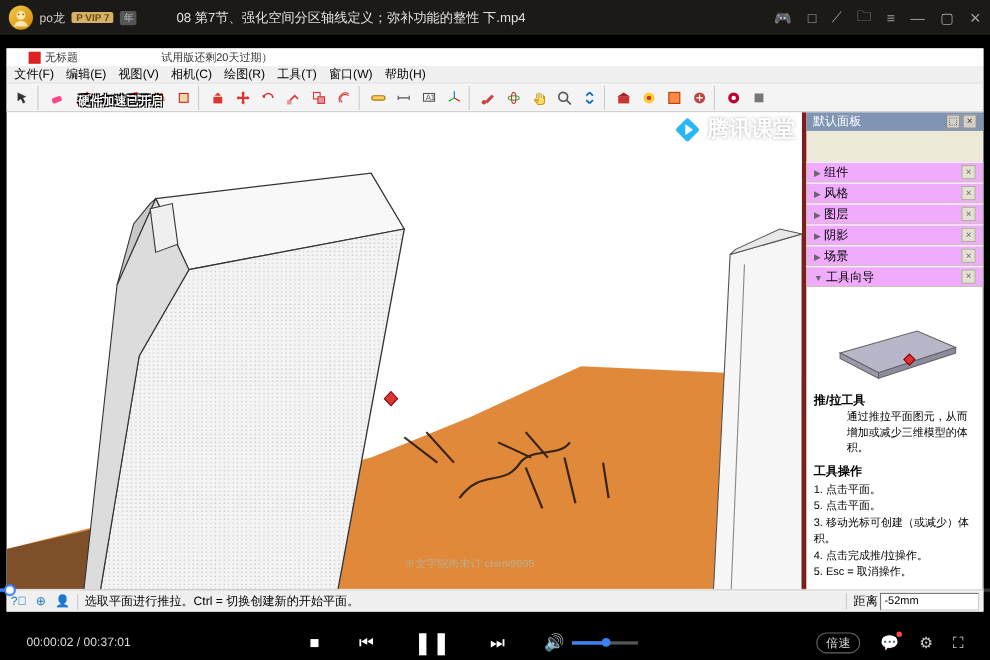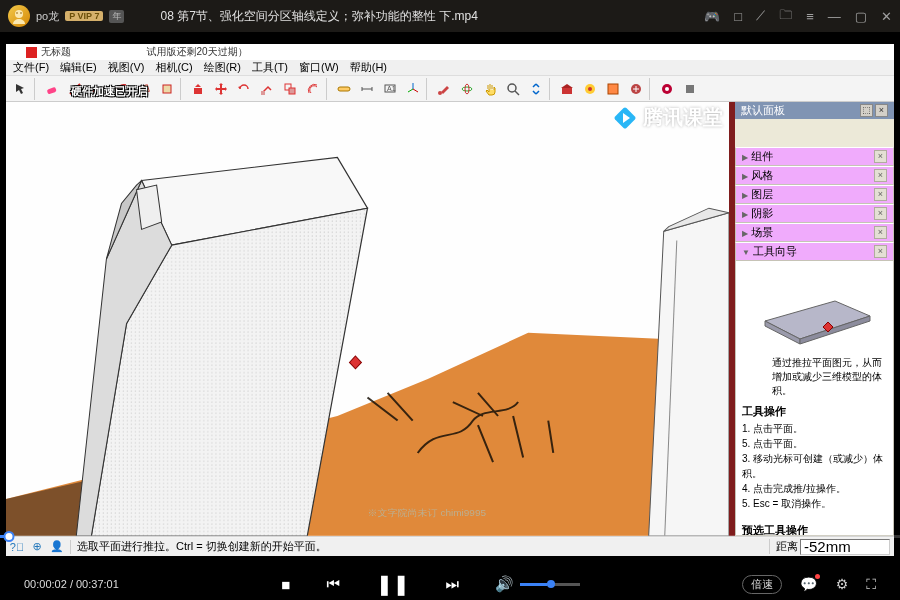--- a/index.html
+++ b/index.html
@@ -32,38 +32,38 @@
 .tsep { width: 5px; height: 22px; border-left:1px solid #ccc; margin:0 1px;}
 
 .su-body { flex:1; display:flex; overflow:hidden; position:relative;}
 .viewport { flex:1; position:relative; overflow:hidden;}
 .vp-svg { position:absolute; inset:0; width:100%; height:100%; }
 .watermark-logo { position:absolute; right:6px; top:2px; display:flex; align-items:center; gap:4px; font-size:20px; color:#fff; font-weight:bold; text-shadow:0 0 3px rgba(0,0,0,.3);}
 .wm-icon { width:24px; height:24px; position:relative;}
 .wm-icon::before{content:"";position:absolute;width:16px;height:16px;background:#29b6f6;transform:rotate(45deg);left:2px;top:4px;border-radius:2px;}
 .wm-icon::after{content:"";position:absolute;width:0;height:0;border-left:7px solid #fff;border-top:5px solid transparent;border-bottom:5px solid transparent;left:8px;top:7px;}
 
-.side-panel { width: 165px; background: #ece9d8; border-left: 6px solid #7f1d1d; display:flex; flex-direction:column; font-size:11px;}
+.side-panel { width: 165px; background: #ece9d8; border-left: 4px solid #7f1d1d; display:flex; flex-direction:column; font-size:11px;}
 .panel-hdr-top { background:#8094b3; color:#fff; padding: 1px 6px; font-size:11px; display:flex; align-items:center; justify-content:space-between;}
 .panel-hdr-top .hx { display:flex; gap:2px;}
 .hbtn{ width:13px; height:13px; background:#d4d0c8; border:1px solid #888; font-size:9px; line-height:11px; text-align:center; color:#333;}
 .acc-item { background: #f0abfc; border:1px solid #c6c3b6; border-top:1px solid #fff; padding: 1px 6px; display:flex; align-items:center; justify-content:space-between; cursor:pointer; margin:0;}
 .acc-tri { font-size: 8px; color:#666; margin-right:3px;}
 .acc-x { width:13px; height:13px; background:#e4e0d4; border:1px solid #b0ac9e; font-size:9px; line-height:11px; text-align:center; color:#666;}
 .instructor-pane { flex:1; background:#fff; border:1px solid #c6c3b6; border-top:none; padding:6px; overflow:auto;}
 .inst-img { width: 130px; height: 75px; margin: 4px auto 10px; position:relative;}
 .inst-title { font-weight:bold; margin-bottom:2px;}
 .inst-txt { font-size:10px; line-height:1.4; margin-bottom:6px;margin-left:30px;}
 .inst-steps { font-size:10px; line-height:1.5;}
 
 .su-status { height: 20px; background: #f0f0f0; border-top:1px solid #ccc; display:flex; align-items:center; font-size:11px; padding:0 4px;}
 .status-left { flex:1; display:flex; align-items:center; gap:6px;}
 .sicon{ width:14px; height:14px; display:inline-flex; align-items:center; justify-content:center; color:#27b; font-size:11px;}
 .vcb-label { margin-right: 2px; border-left:1px solid #ccc; padding-left:6px;}
-.vcb-input { width: 90px; height: 16px; border:1px inset #ccc; background:#fff; padding:0 3px; font-size:15px;}
+.vcb-input { width: 90px; height: 16px; border:1px inset #ccc; background:#fff; padding:0 3px; font-size:10px;}
 
 
 .progress { position:absolute; left:0; right:0; bottom:30px; height:3px; background: rgba(255,255,255,0.2);}
 .progress-fill { height:100%; width:1%; background:#3b82f6;}
 .progress-knob { position:absolute; left:1%; top:-4px; width:11px; height:11px; border-radius:50%; background:#fff; border:2px solid #3b82f6; transform:translateX(-50%);}
 
 
 .player-bar { position:absolute; bottom:0; left:0; right:0; height:32px; background:#000; display:flex; align-items:center; color:#ddd; padding: 0 24px; font-size:11px;}
 .time { flex: 0 0 auto; }
 .pcenter { flex:1; display:flex; align-items:center; justify-content:center; gap: 36px;}
@@ -375,20 +375,21 @@
           <div class="inst-img">
             <svg width="130" height="75" viewBox="0 0 130 75">
               <polygon points="15,50 85,30 120,45 50,68" fill="#b7b7c9" stroke="#666"></polygon>
               <polygon points="15,50 50,68 50,73 15,55" fill="#9a9aab" stroke="#666"></polygon>
               <polygon points="50,68 120,45 120,50 50,73" fill="#8c8c9d" stroke="#666"></polygon>
               <g transform="translate(78,56)">
                   <polygon points="0,-5 5,0 0,5 -5,0" fill="#d33" stroke="#800"></polygon>
                 </g>
             </svg>
           </div>
+          <div class="inst-title">推/拉工具</div>
           <div class="inst-txt">通过推拉平面图元，从而增加或减少三维模型的体积。</div>
           <div class="inst-title">工具操作</div>
           <div class="inst-steps">
             <div>1. 点击平面。</div>
             <div>5. 点击平面。</div>
             <div>3. 移动光标可创建（或减少）体积。</div>
             <div>4. 点击完成推/拉操作。</div>
             <div>5. Esc = 取消操作。</div>
           </div>
           <br>

